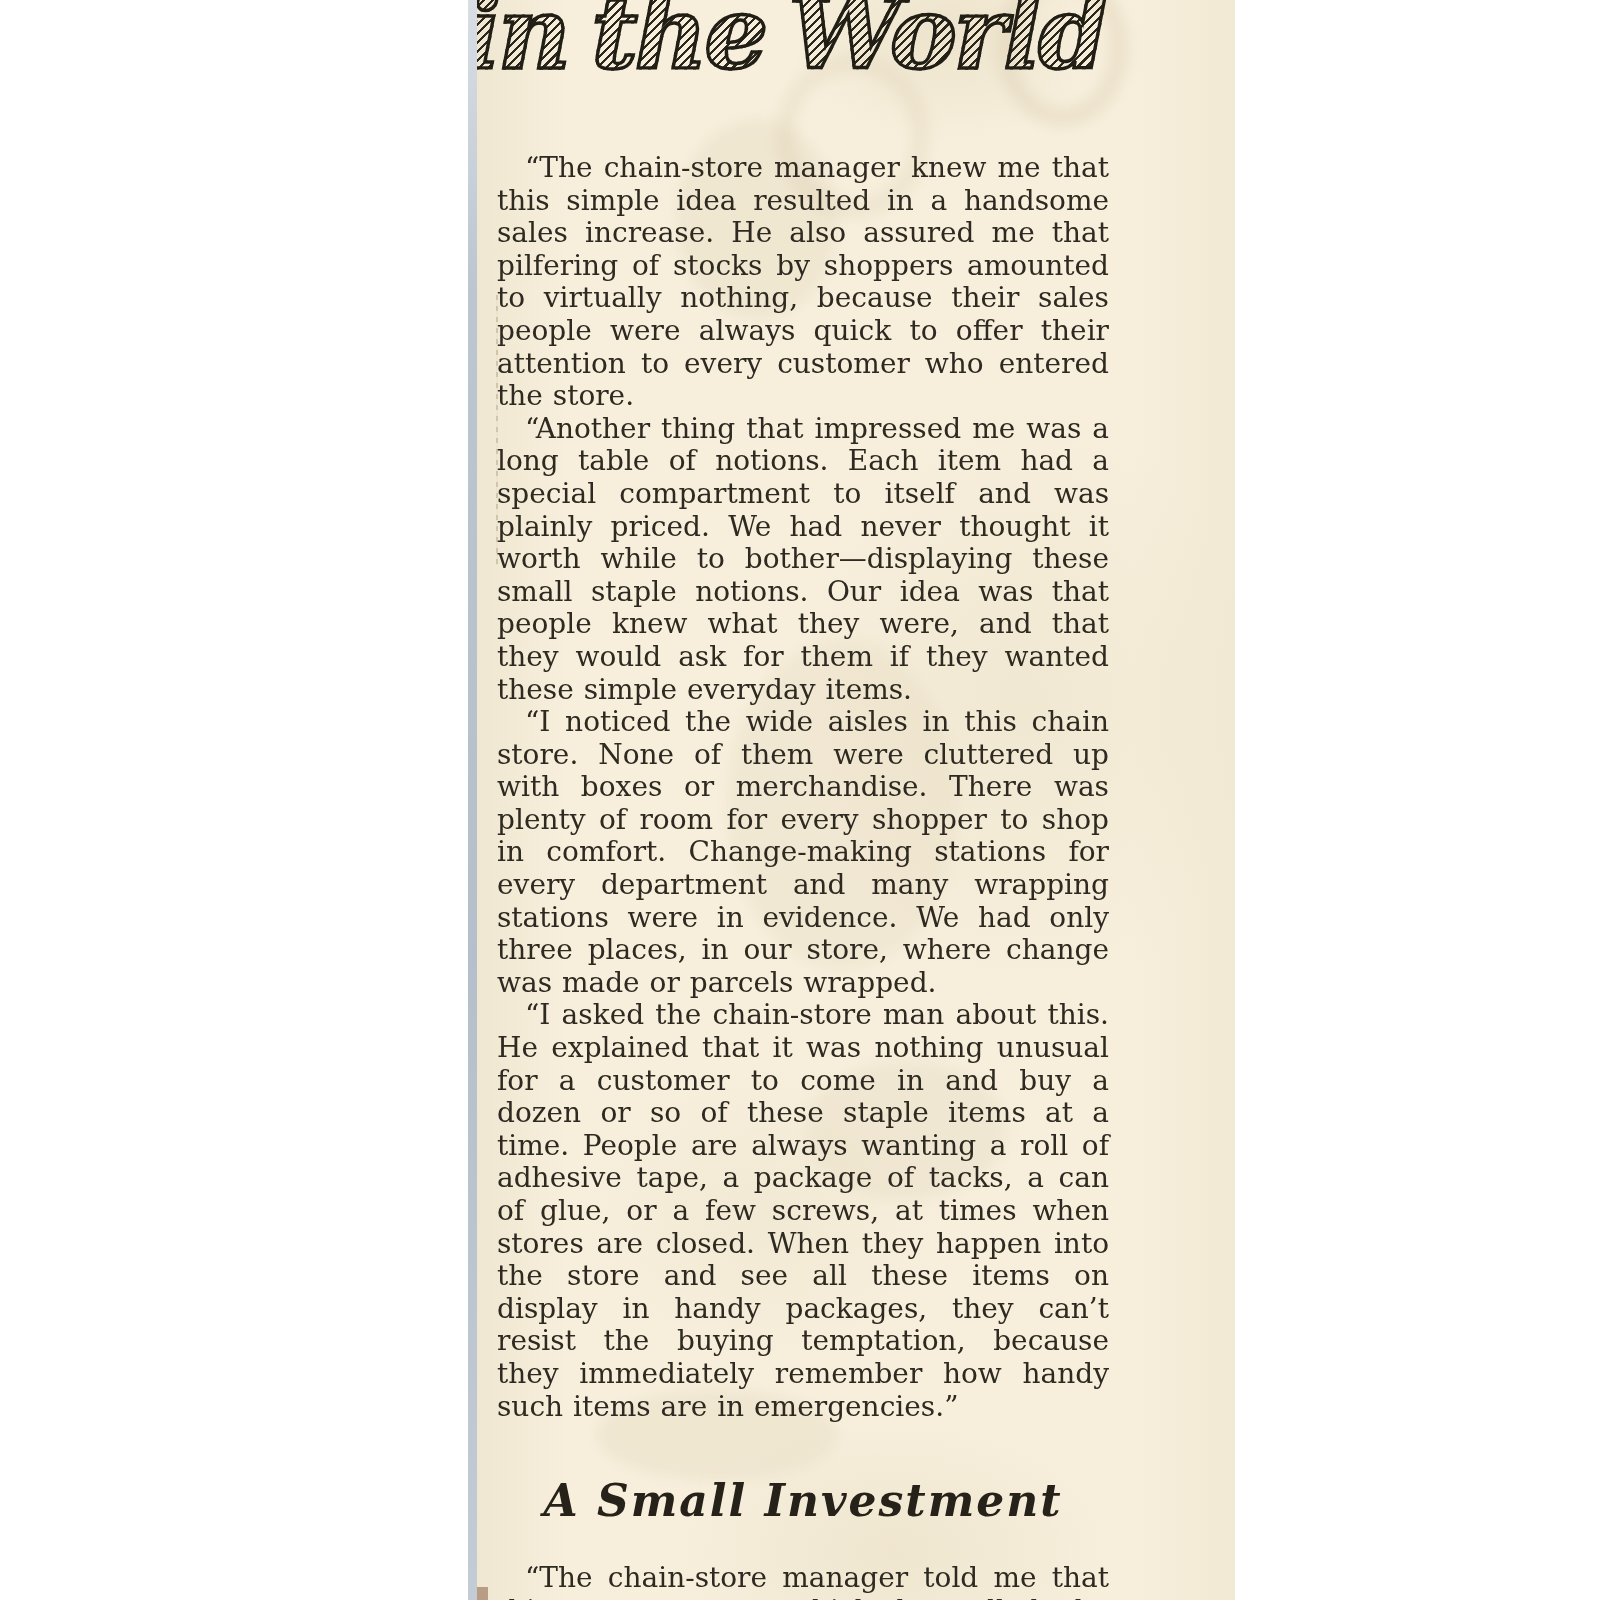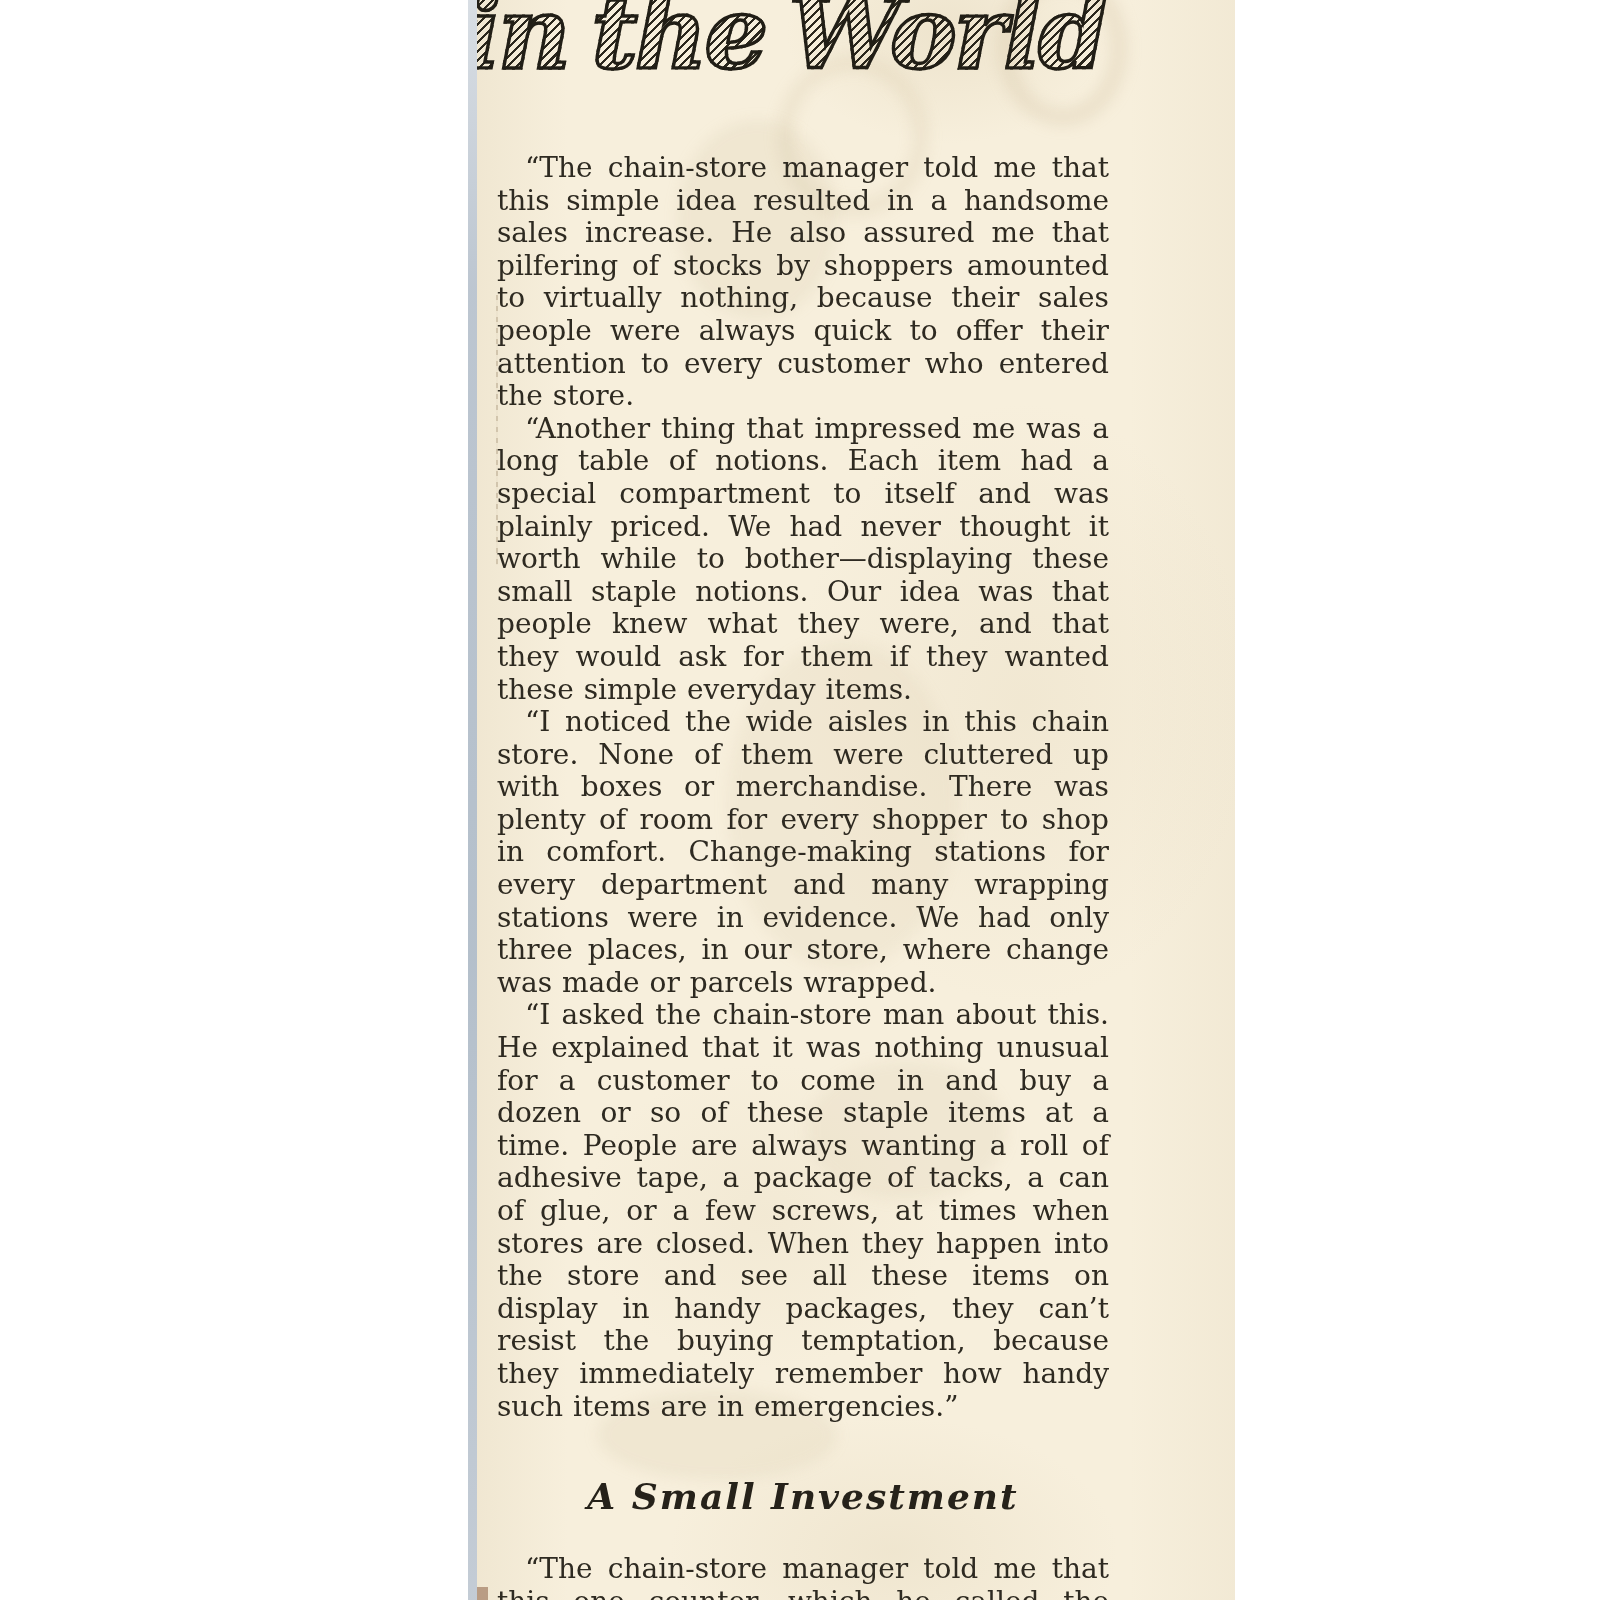--- a/index.html
+++ b/index.html
@@ -117,21 +117,21 @@
     text-align: justify;
     text-indent: 28px;
     word-spacing: 1px;
   }
   .subhead {
     margin: 52px 0 36px 0;
     text-align: center;
     font-family: "DejaVu Serif", serif;
     font-style: italic;
     font-weight: bold;
-    font-size: 36px;
+    font-size: 44px;
     letter-spacing: 2px;
     color: #26221a;
   }
 </style>
 </head>
 <body>
 
 <div class="stage">
 
   <div class="edge-shadow"></div>
@@ -143,21 +143,21 @@
     <div class="ghost ghost-blob-1"></div>
     <div class="ghost ghost-blob-2"></div>
     <div class="ghost ghost-blob-3"></div>
     <div class="ghost ghost-blob-4"></div>
     <div class="crease"></div>
     <div class="rust-mark"></div>
 
     <div class="headline">in the World</div>
 
     <div class="article">
-      <p class="para">“The chain-store manager told me that this simple idea resulted in a handsome sales increase.  He also assured me that pilfering of stocks by shoppers amounted to virtually nothing, because their sales people were always quick to offer their attention to every customer who entered the store.</p>
+      <p class="para">“The chain-store manager knew me that this simple idea resulted in a handsome sales increase.  He also assured me that pilfering of stocks by shoppers amounted to virtually nothing, because their sales people were always quick to offer their attention to every customer who entered the store.</p>
       <p class="para">“Another thing that impressed me was a long table of notions.  Each item had a special compartment to itself and was plainly priced.  We had never thought it worth while to bother—displaying these small staple notions.  Our idea was that people knew what they were, and that they would ask for them if they wanted these simple everyday items.</p>
       <p class="para">“I noticed the wide aisles in this chain store.  None of them were cluttered up with boxes or merchandise.  There was plenty of room for every shopper to shop in comfort.  Change-making stations for every department and many wrapping stations were in evidence.  We had only three places, in our store, where change was made or parcels wrapped.</p>
       <p class="para">“I asked the chain-store man about this.  He explained that it was nothing unusual for a customer to come in and buy a dozen or so of these staple items at a time.  People are always wanting a roll of adhesive tape, a package of tacks, a can of glue, or a few screws, at times when stores are closed.  When they happen into the store and see all these items on display in handy packages, they can’t resist the buying temptation, because they immediately remember how handy such items are in emergencies.”</p>
 
       <h2 class="subhead">A Small Investment</h2>
 
       <p class="para">“The chain-store manager told me that this one counter, which he called the ‘Handy Andy’ department, was one of the store’s most profitable departments.  He</p>
     </div>
 
   </div>

